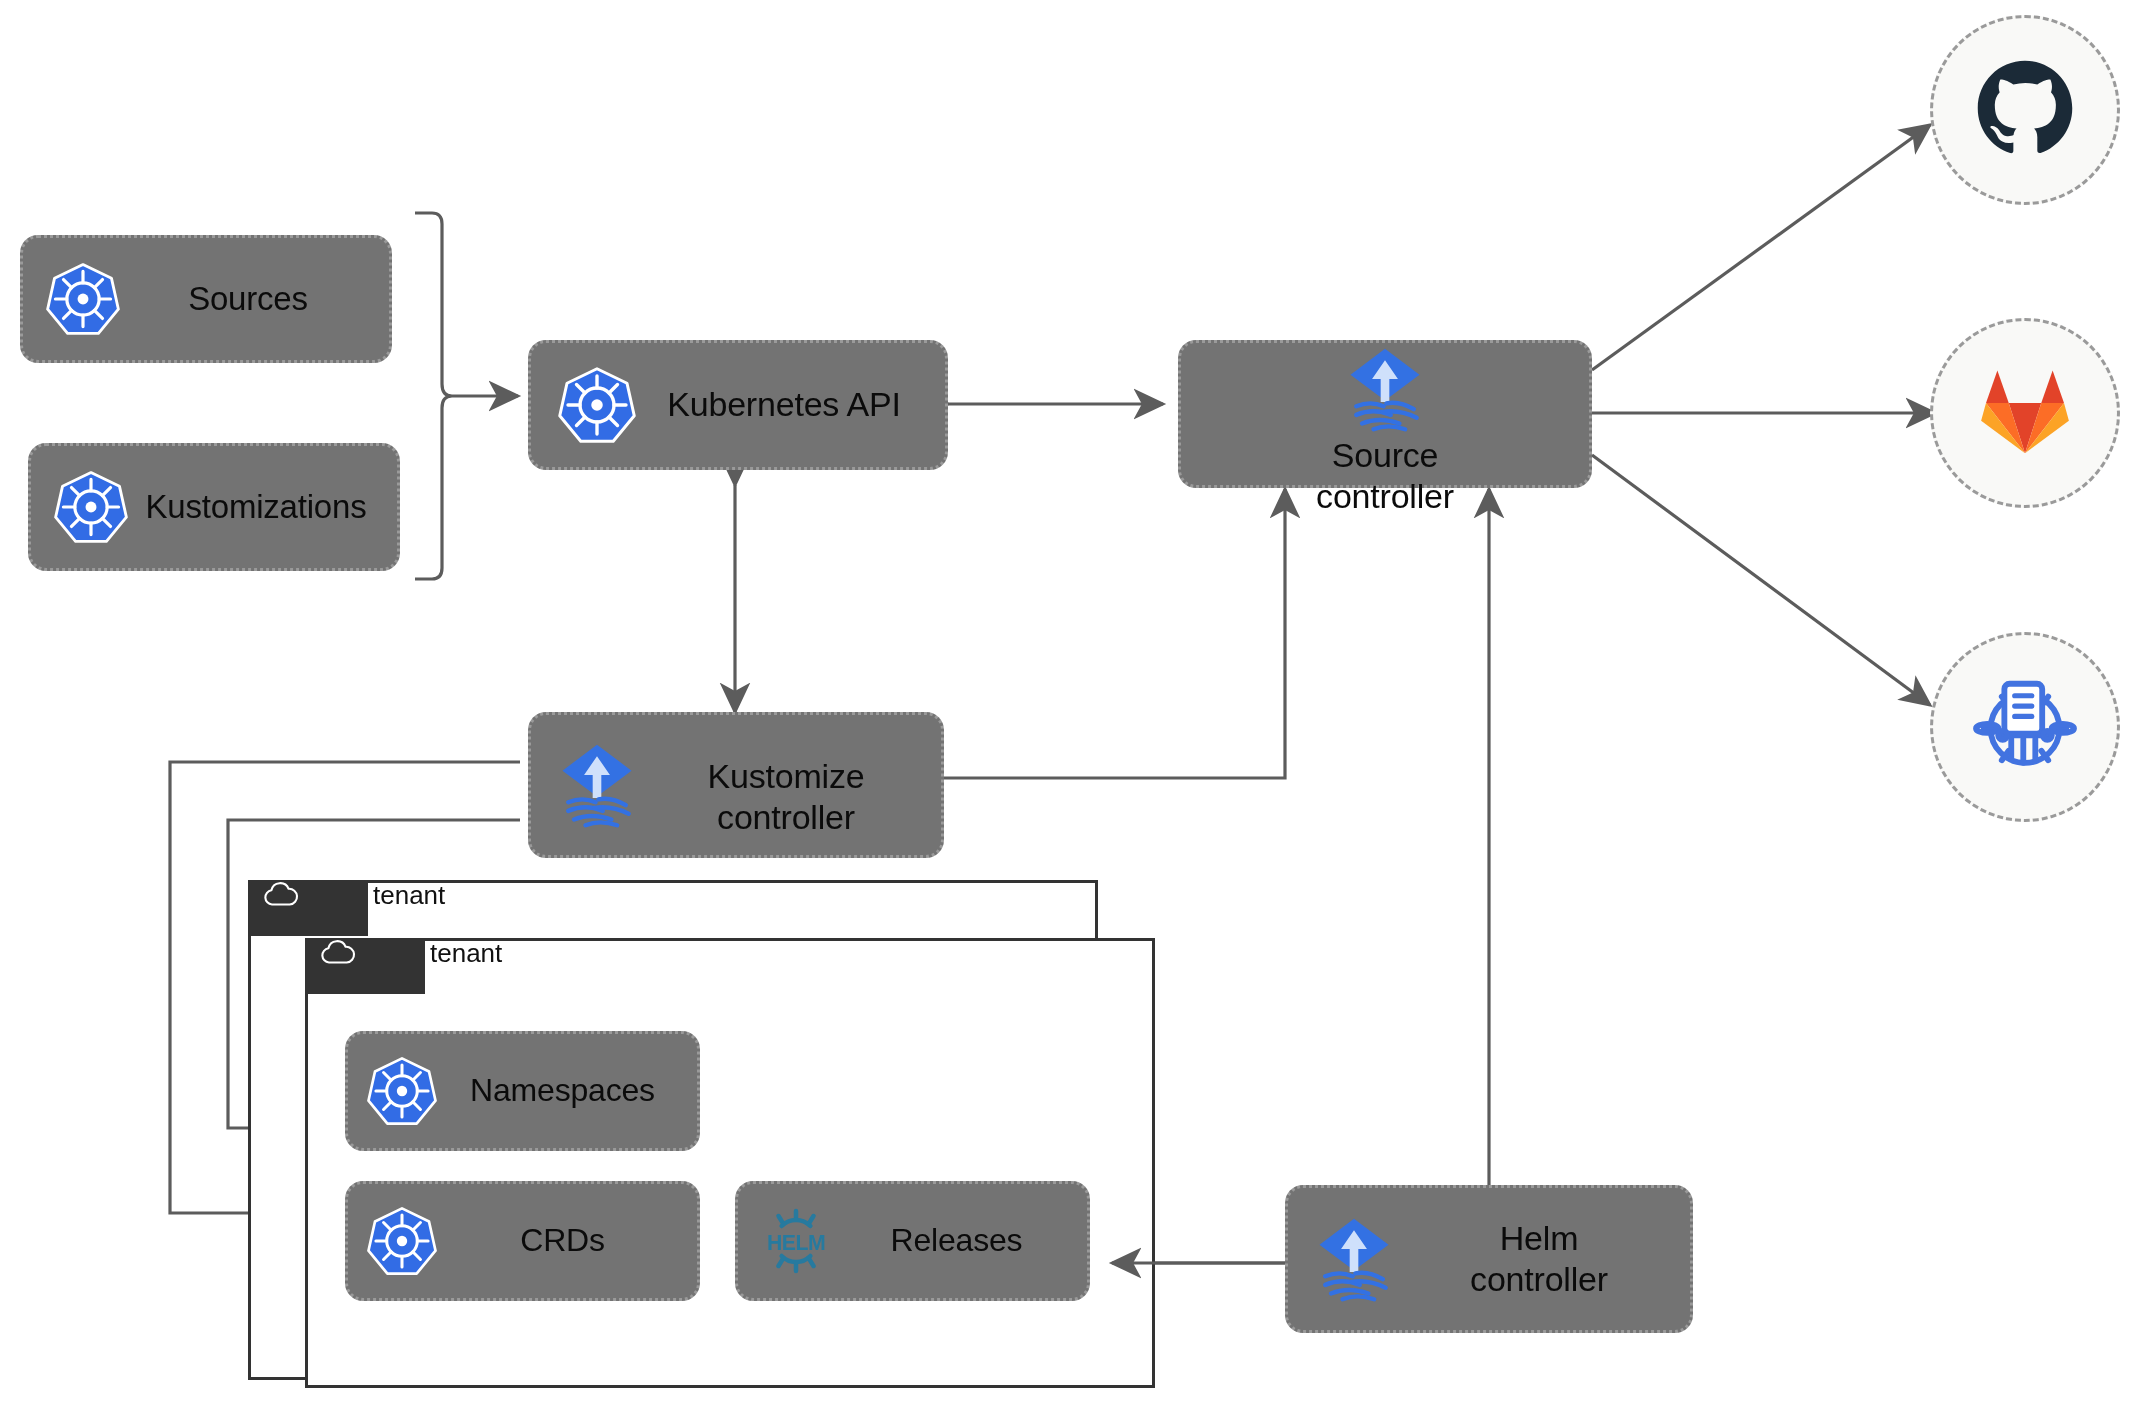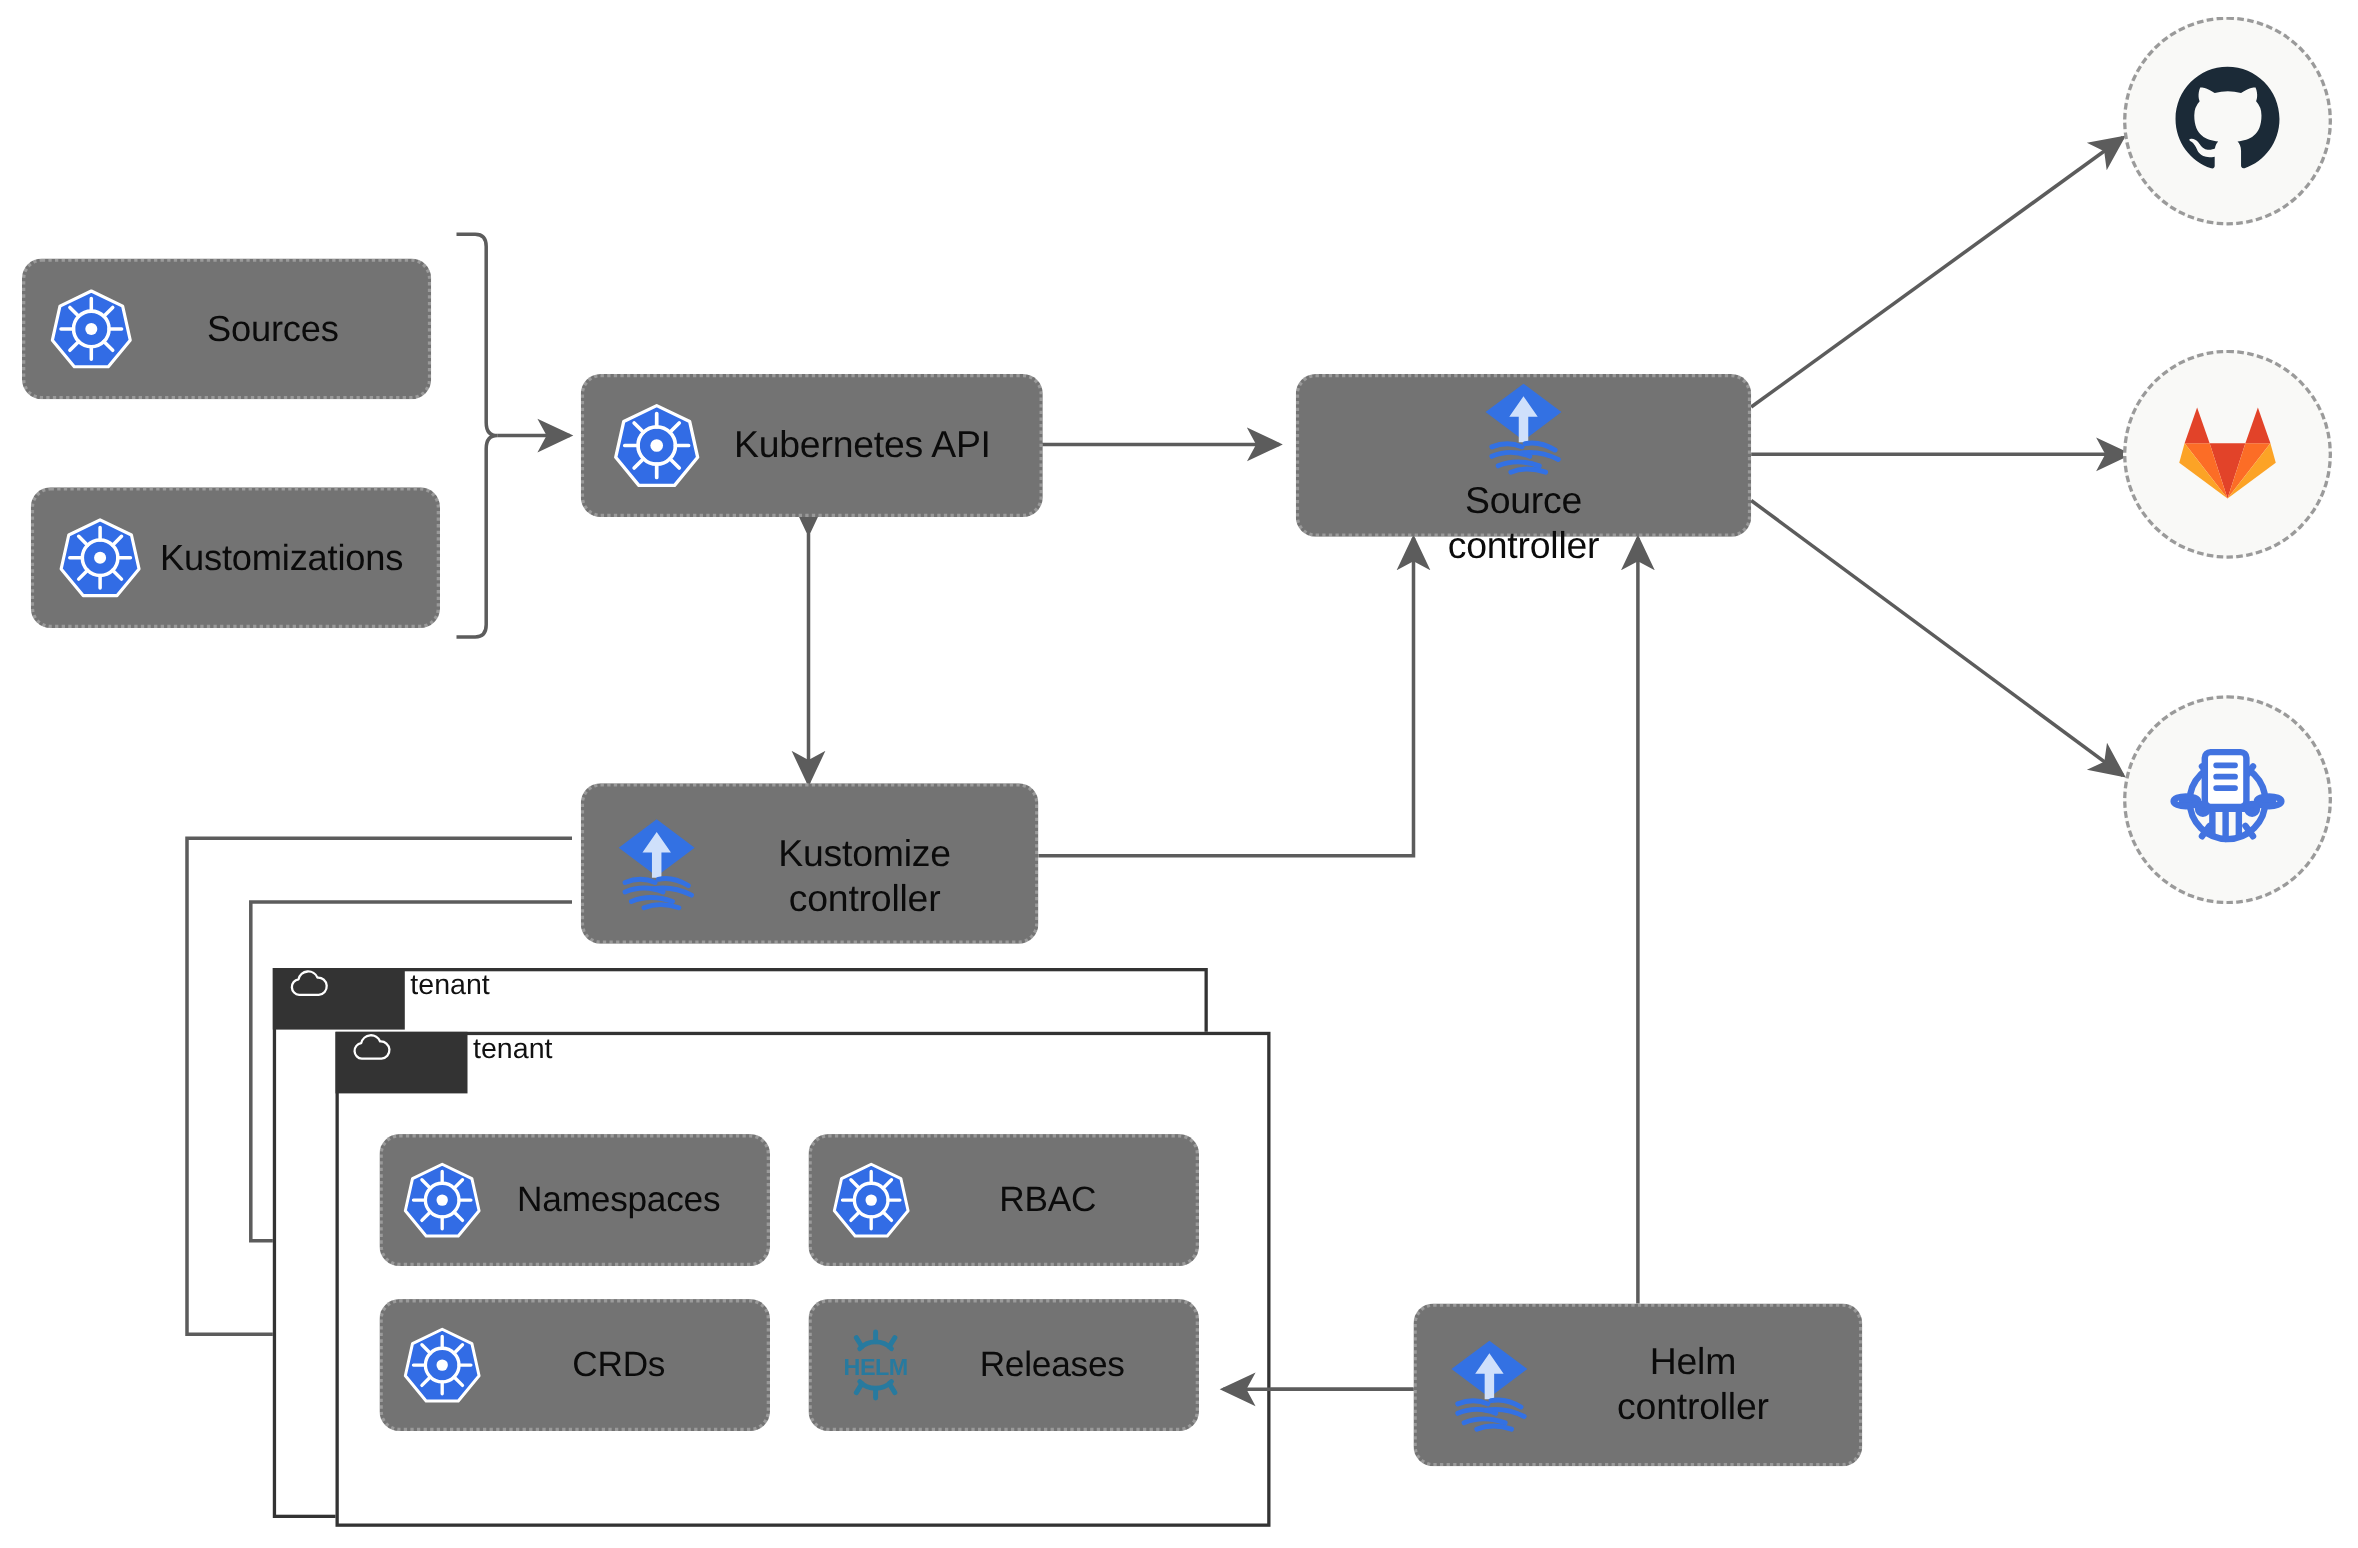--- a/index.html
+++ b/index.html
@@ -270,34 +270,20 @@
             <circle cx="32" cy="32" r="13.6"></circle>
             <path d="M32 8.8 L32 18.4 M32 45.6 L32 55.2 M8.8 32 L18.4 32 M45.6 32 L55.2 32"></path>
             <path d="M15.6 15.6 L22.4 22.4 M41.6 41.6 L48.4 48.4 M48.4 15.6 L41.6 22.4 M22.4 41.6 L15.6 48.4"></path>
           </g>
           <circle cx="32" cy="32" r="4.6" fill="#ffffff"></circle>
         </svg>
       </span>
       <span class="lbl" style="font-size:32px;">Namespaces</span>
     </div>
 
-    <div class="node" style="left:427px;top:90px;width:355px;height:120px;padding:0 14px;">
-      <span class="ico" style="width:80px;">
-        <svg width="72" height="72" viewBox="0 0 64 64" aria-hidden="true">
-          <path d="M32 3 L56 14.6 L61.8 40.6 L45 61 L19 61 L2.2 40.6 L8 14.6 Z" fill="#326ce5" stroke="#ffffff" stroke-width="2.4" stroke-linejoin="round"></path>
-          <g fill="none" stroke="#ffffff" stroke-width="2.7" stroke-linecap="round">
-            <circle cx="32" cy="32" r="13.6"></circle>
-            <path d="M32 8.8 L32 18.4 M32 45.6 L32 55.2 M8.8 32 L18.4 32 M45.6 32 L55.2 32"></path>
-            <path d="M15.6 15.6 L22.4 22.4 M41.6 41.6 L48.4 48.4 M48.4 15.6 L41.6 22.4 M22.4 41.6 L15.6 48.4"></path>
-          </g>
-          <circle cx="32" cy="32" r="4.6" fill="#ffffff"></circle>
-        </svg>
-      </span>
-      <span class="lbl" style="font-size:32px;">RBAC</span>
-    </div>
 
     <div class="node" style="left:37px;top:240px;width:355px;height:120px;padding:0 14px;">
       <span class="ico" style="width:80px;">
         <svg width="72" height="72" viewBox="0 0 64 64" aria-hidden="true">
           <path d="M32 3 L56 14.6 L61.8 40.6 L45 61 L19 61 L2.2 40.6 L8 14.6 Z" fill="#326ce5" stroke="#ffffff" stroke-width="2.4" stroke-linejoin="round"></path>
           <g fill="none" stroke="#ffffff" stroke-width="2.7" stroke-linecap="round">
             <circle cx="32" cy="32" r="13.6"></circle>
             <path d="M32 8.8 L32 18.4 M32 45.6 L32 55.2 M8.8 32 L18.4 32 M45.6 32 L55.2 32"></path>
             <path d="M15.6 15.6 L22.4 22.4 M41.6 41.6 L48.4 48.4 M48.4 15.6 L41.6 22.4 M22.4 41.6 L15.6 48.4"></path>
           </g>

